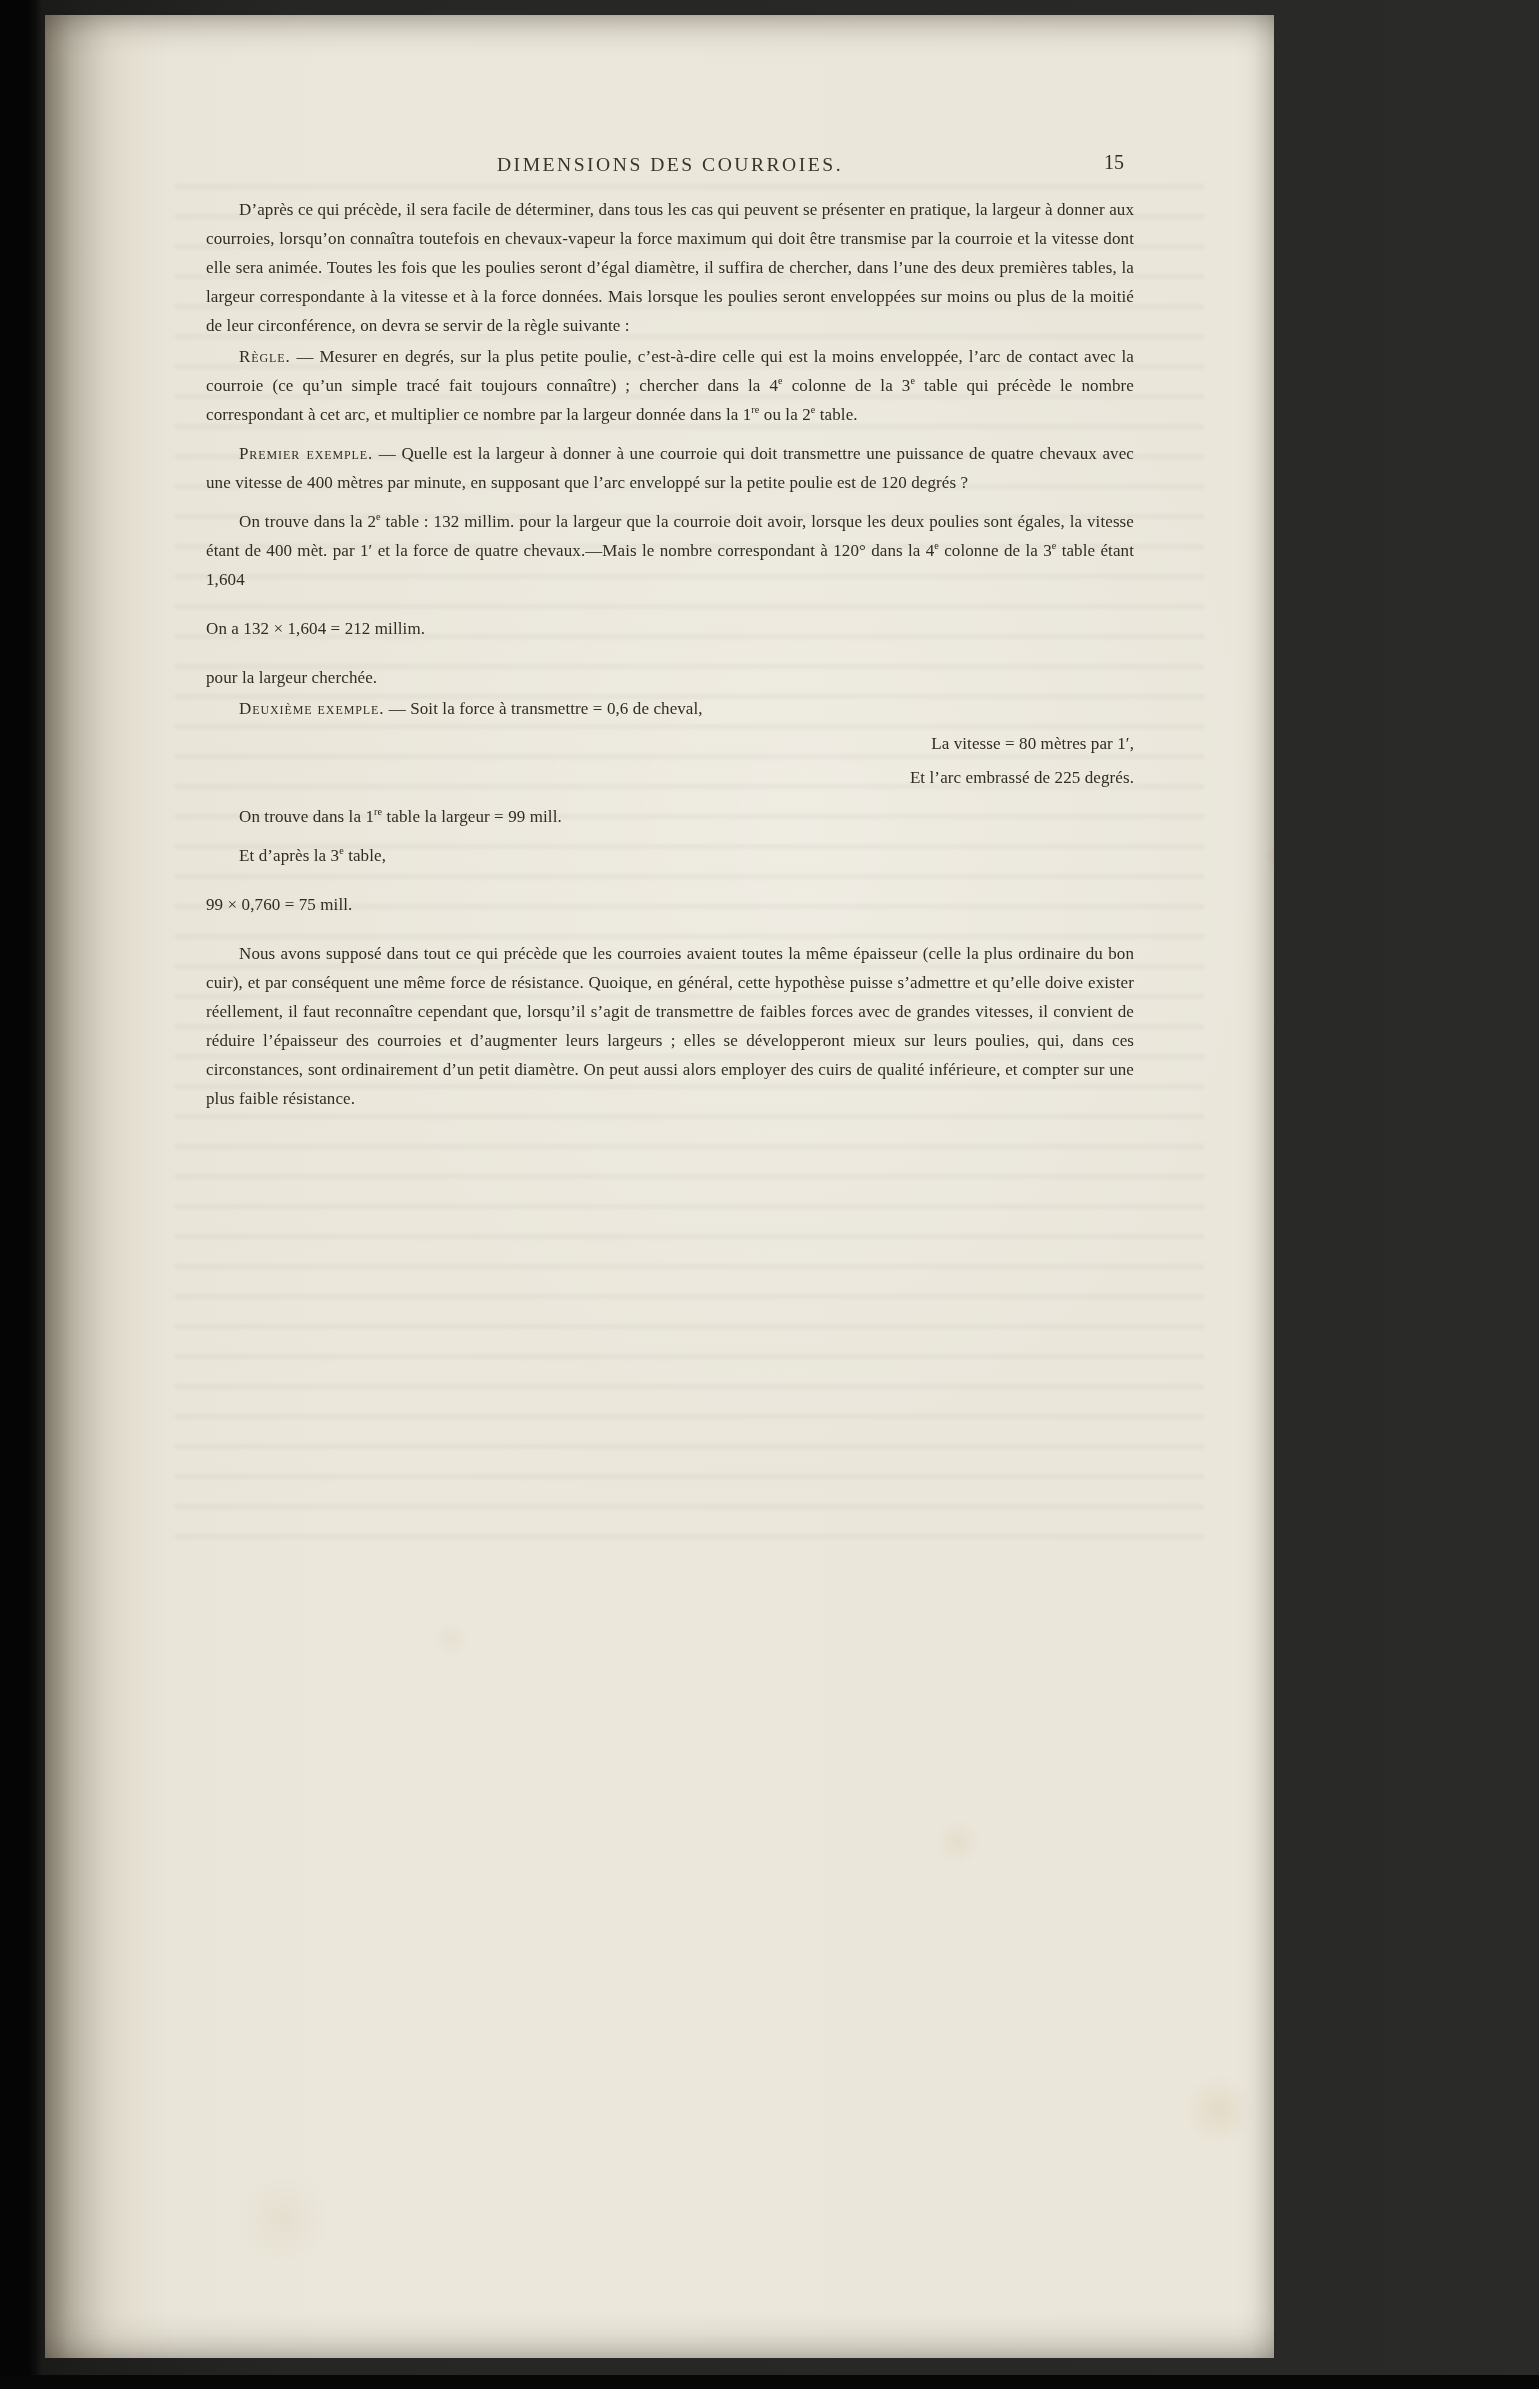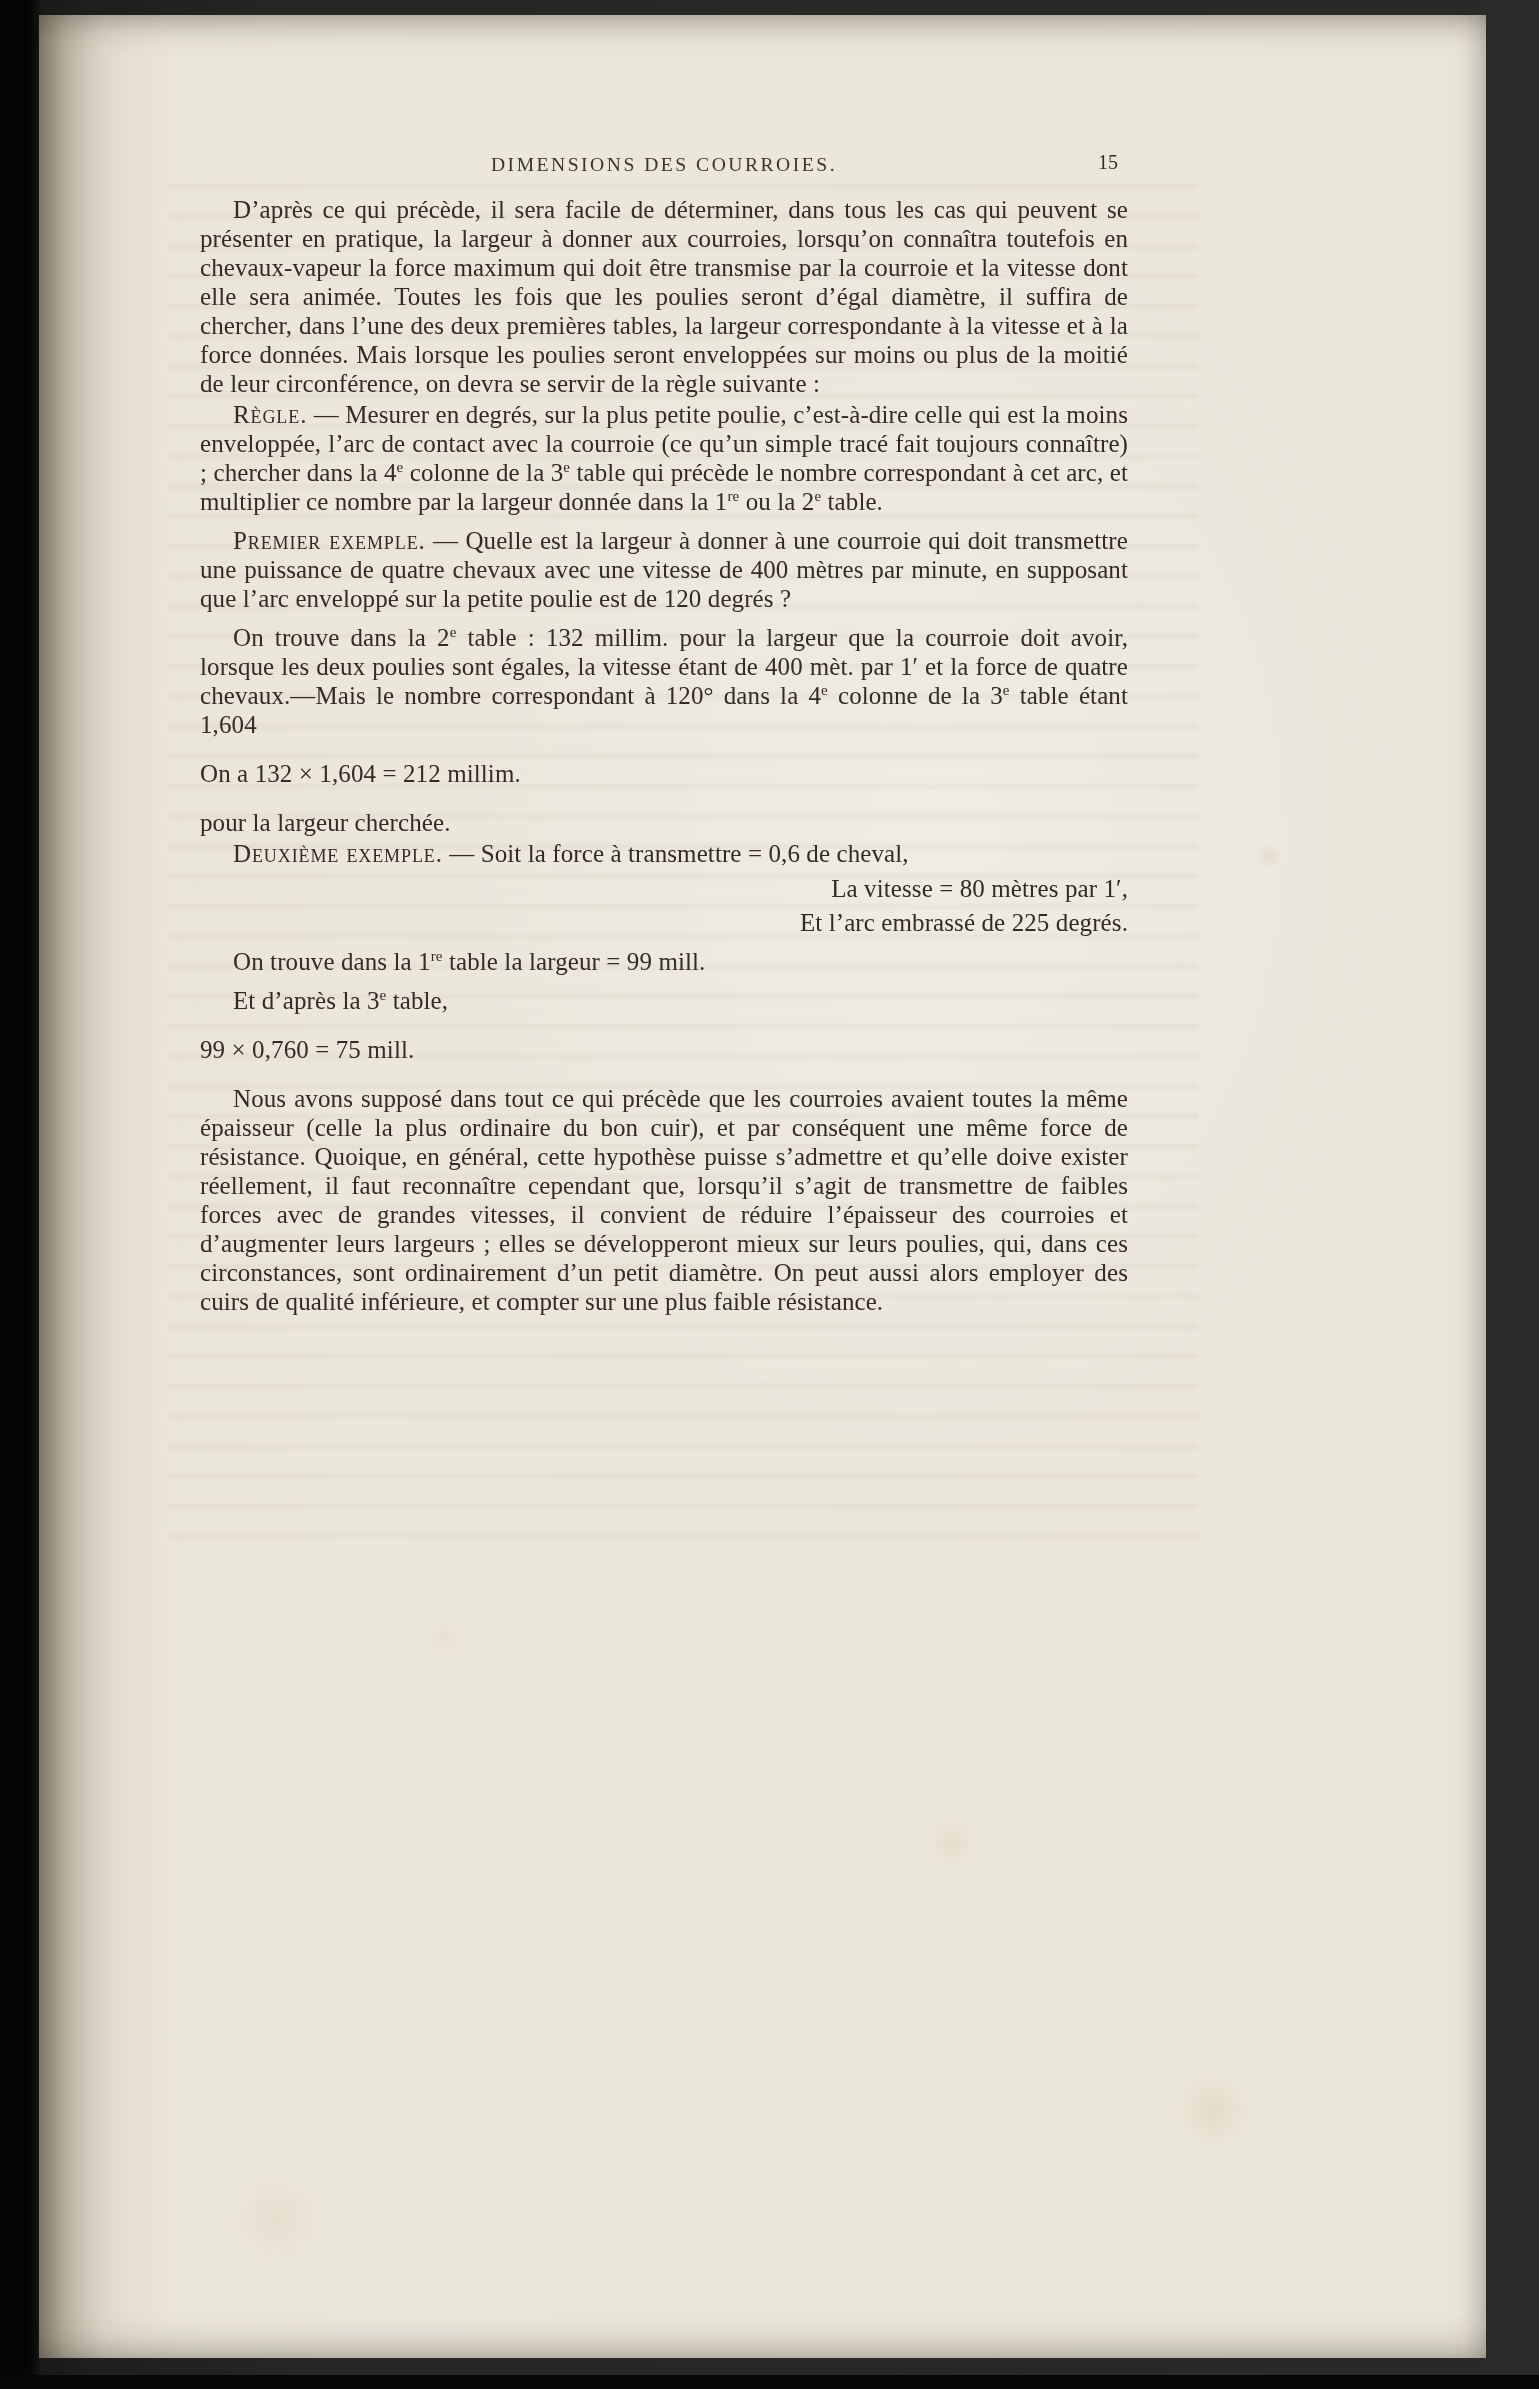--- a/index.html
+++ b/index.html
@@ -27,23 +27,23 @@
   .bottom-strip {
     position: absolute;
     left: 0; bottom: 0;
     width: 100%; height: 14.5px;
     background: #070707;
   }
 
   
   .page {
     position: absolute;
-    left: 39px;
+    left: 45px;
     top: 14.5px;
-    width: 1447px;
+    width: 1229px;
     height: 2343px;
     background:
       radial-gradient(circle 51px at 1174px 2095px, rgba(185,145,75,0.13), transparent 70%),
       radial-gradient(circle 33px at 913px 1827px, rgba(185,145,75,0.10), transparent 70%),
       radial-gradient(circle 19px at 1232px 841px, rgba(180,140,80,0.10), transparent 70%),
       radial-gradient(circle 65px at 239px 2204px, rgba(165,135,85,0.08), transparent 70%),
       radial-gradient(circle 25px at 406px 1624px, rgba(170,140,90,0.07), transparent 70%),
       radial-gradient(ellipse 652px 870px at 62% 35%, rgba(255,255,255,0.22), transparent 75%),
       linear-gradient(to right, #b7b09e 0px, #d3cebd 25px, #e2ddcf 65px, #e9e5d8 130px, #ebe7db 304px, #eae6da 100%);
     box-shadow:
@@ -91,21 +91,21 @@
     color: #322d24;
   }
 
   
   .text-block {
     position: absolute;
     left: 161px;
     top: 180px;
     width: 928px;
     color: #322c24;
-    font-size: 25px;
+    font-size: 17px;
     line-height: 29px;
     text-align: justify;
     letter-spacing: 0.1px;
   }
   .text-block p { margin: 0 0 2.2px 0; }
   .text-block p.indent   { text-indent: 33px; }
   .text-block p.noindent { text-indent: 0; }
   .text-block p.center   { text-align: right; text-indent: 0; margin: 5.8px 0; }
   .text-block p.equation { text-align: left; text-indent: 0; margin: 20px 0; }
   .text-block p.gap      { }

